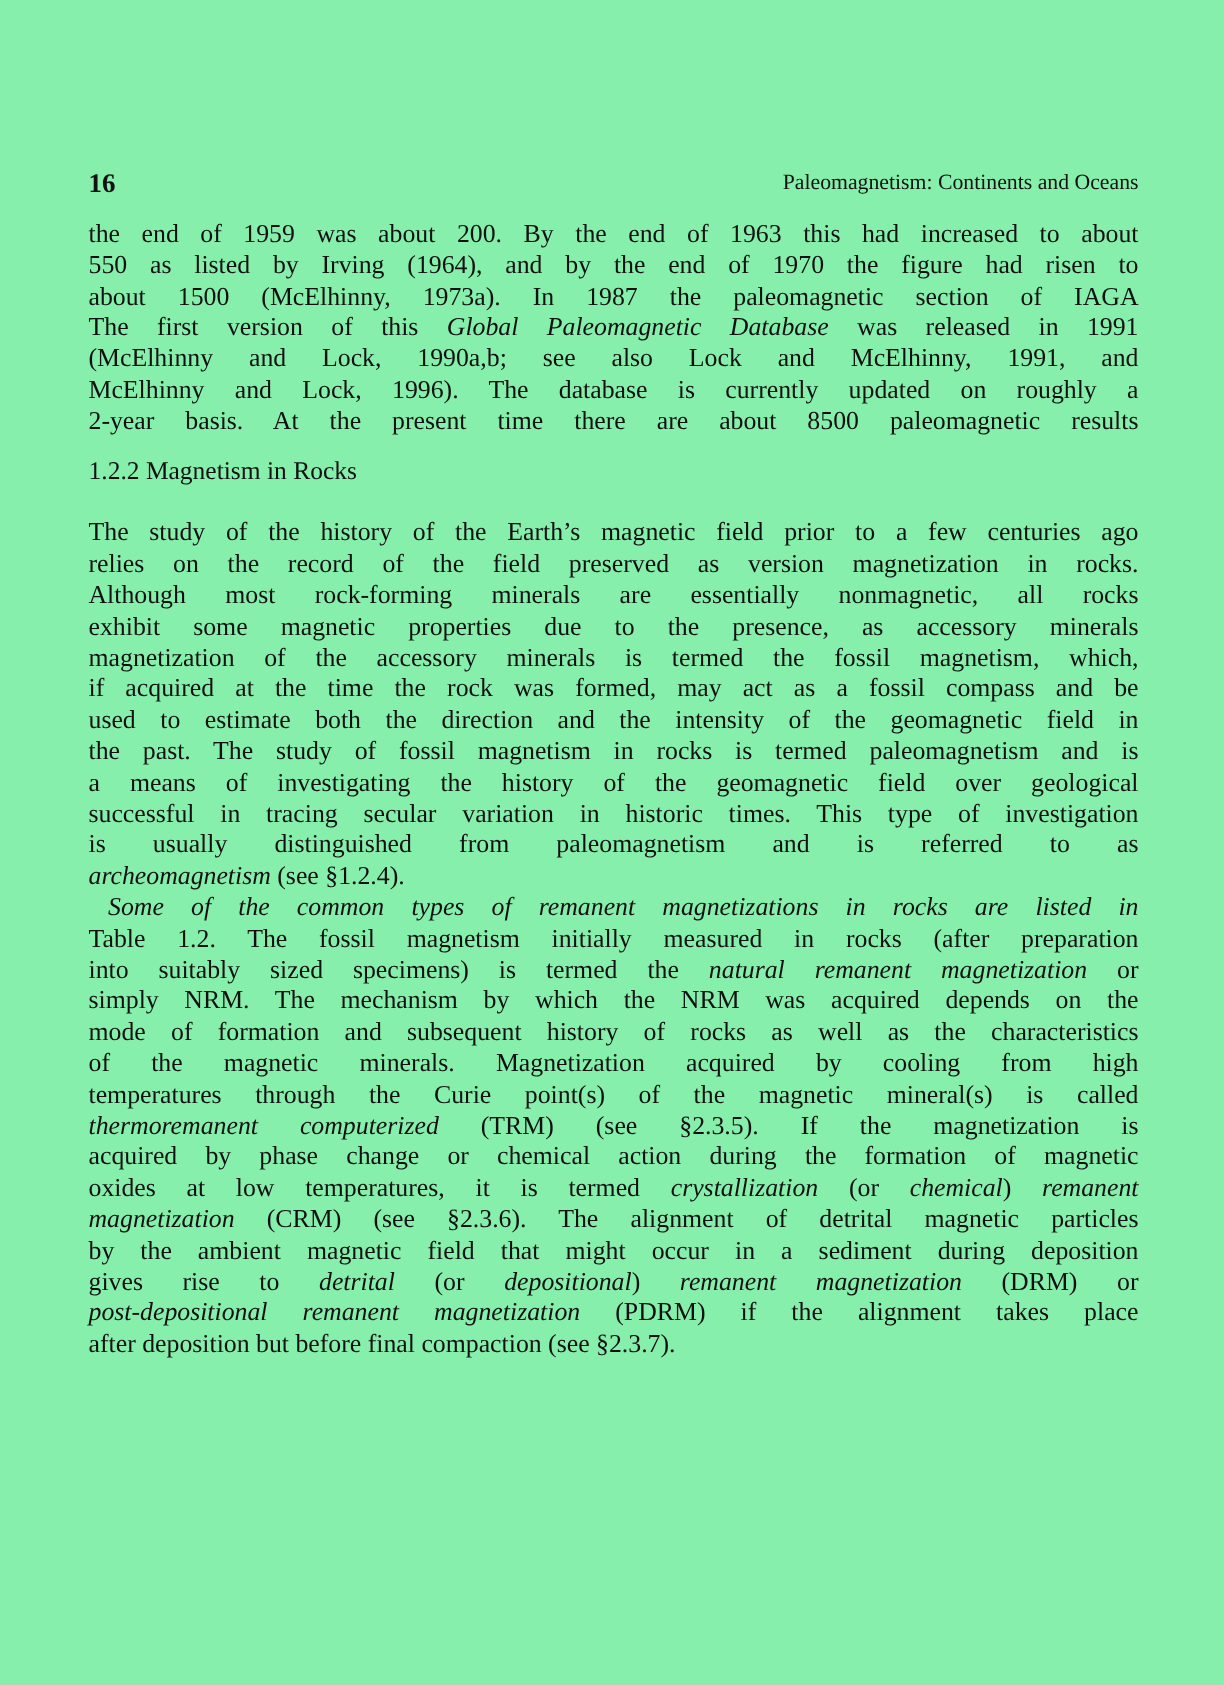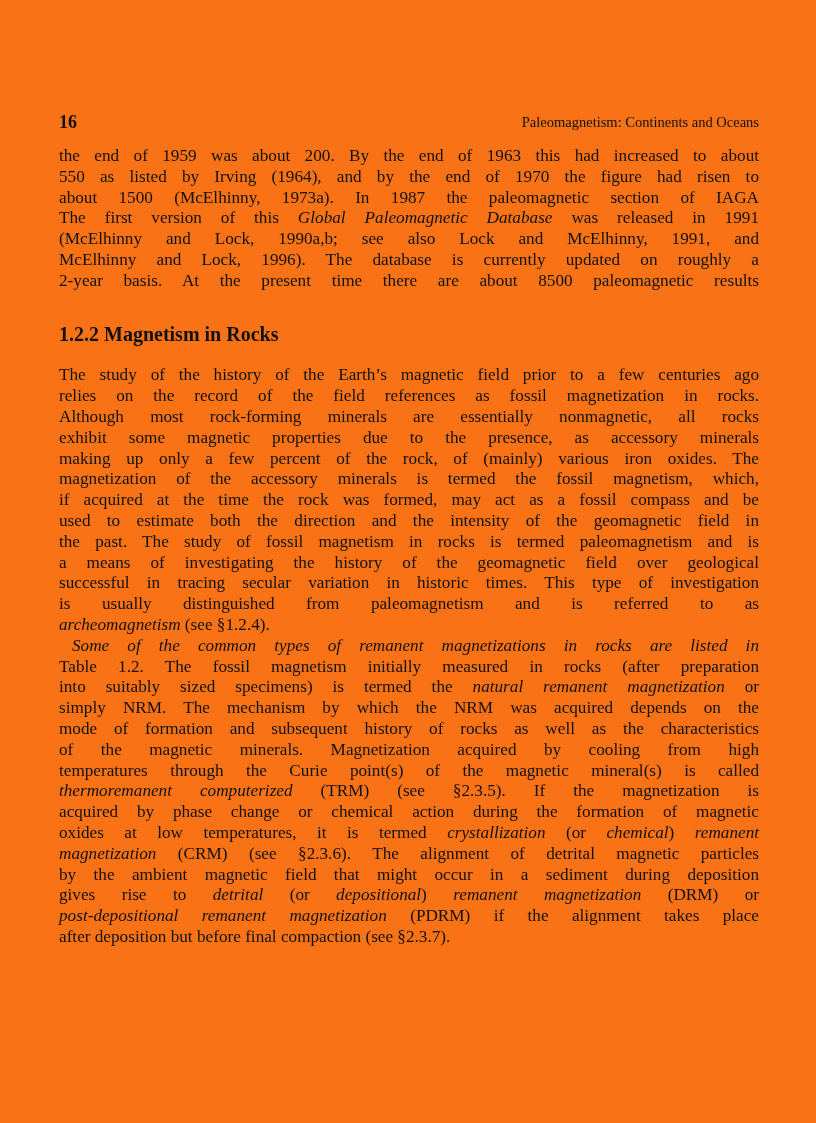--- a/index.html
+++ b/index.html
@@ -1,25 +1,25 @@
 <!DOCTYPE html>
 <html><head>
   <meta charset="utf-8">
   <style>
     html, body { margin: 0; padding: 0; background: #ffffff; }
     body { width: 816px; height: 1123px; position: relative; overflow: hidden; }
-    .page { position: absolute; left: 0; top: 0; width: 816px; height: 1123px; background: #f97316; color: #111; font-family: "Liberation Serif", serif; }
+    .page { position: absolute; left: 0; top: 0; width: 816px; height: 1123px; background: #86efac; color: #111; font-family: "Liberation Serif", serif; }
     .header { position: absolute; top: 112px; left: 59px; width: 700px; height: 24px; }
     .page-number { position: absolute; left: 0; top: 0; font-weight: bold; font-size: 18px; }
     .running-head { position: absolute; right: 0; top: 2px; font-size: 14.5px; }
     .body { position: absolute; left: 59px; top: 146px; width: 700px; }
     .line { font-size: 17.2px; line-height: 20.8px; height: 20.8px; text-align: justify; text-align-last: justify; white-space: nowrap; overflow: visible; }
     .line.last { text-align-last: left; }
     .line.indent { padding-left: 13px; font-style: italic; }
-    .section-heading { font-weight: bold; font-size: 20px; line-height: 20.8px; height: 20.8px; margin-top: 32px; margin-bottom: 21px; }
+    .section-heading { font-weight: normal; font-size: 17px; line-height: 20.8px; height: 20.8px; margin-top: 12px; margin-bottom: 21px; }
     em { font-style: italic; }
   </style>
 </head>
 <body>
 
 <div class="page">
   <div class="header">
     <span class="page-number">16</span>
     <span class="running-head">Paleomagnetism: Continents and Oceans</span>
   </div>
@@ -30,24 +30,23 @@
         <div class="line"><span>550 as listed by Irving (1964), and by the end of 1970 the figure had risen to</span></div>
         <div class="line"><span>about 1500 (McElhinny, 1973a). In 1987 the paleomagnetic section of IAGA</span></div>
         <div class="line"><span>The first version of this </span><em>Global Paleomagnetic Database</em><span> was released in 1991</span></div>
         <div class="line"><span>(McElhinny and Lock, 1990a,b; see also Lock and McElhinny, 1991, and</span></div>
         <div class="line"><span>McElhinny and Lock, 1996). The database is currently updated on roughly a</span></div>
         <div class="line"><span>2-year basis. At the present time there are about 8500 paleomagnetic results</span></div>
       </div>
     <div class="section-heading">1.2.2 Magnetism in Rocks</div>
     <div>
         <div class="line"><span>The study of the history of the Earth’s magnetic field prior to a few centuries ago</span></div>
-        <div class="line"><span>relies on the record of the field references as fossil magnetization in rocks.</span></div>
+        <div class="line"><span>relies on the record of the field preserved as version magnetization in rocks.</span></div>
         <div class="line"><span>Although most rock-forming minerals are essentially nonmagnetic, all rocks</span></div>
         <div class="line"><span>exhibit some magnetic properties due to the presence, as accessory minerals</span></div>
-        <div class="line"><span>making up only a few percent of the rock, of (mainly) various iron oxides. The</span></div>
         <div class="line"><span>magnetization of the accessory minerals is termed the fossil magnetism, which,</span></div>
         <div class="line"><span>if acquired at the time the rock was formed, may act as a fossil compass and be</span></div>
         <div class="line"><span>used to estimate both the direction and the intensity of the geomagnetic field in</span></div>
         <div class="line"><span>the past. The study of fossil magnetism in rocks is termed paleomagnetism and is</span></div>
         <div class="line"><span>a means of investigating the history of the geomagnetic field over geological</span></div>
         <div class="line"><span>successful in tracing secular variation in historic times. This type of investigation</span></div>
         <div class="line"><span>is usually distinguished from paleomagnetism and is referred to as</span></div>
         <div class="line last"><em>archeomagnetism</em><span> (see §1.2.4).</span></div>
       </div>
     <div>

